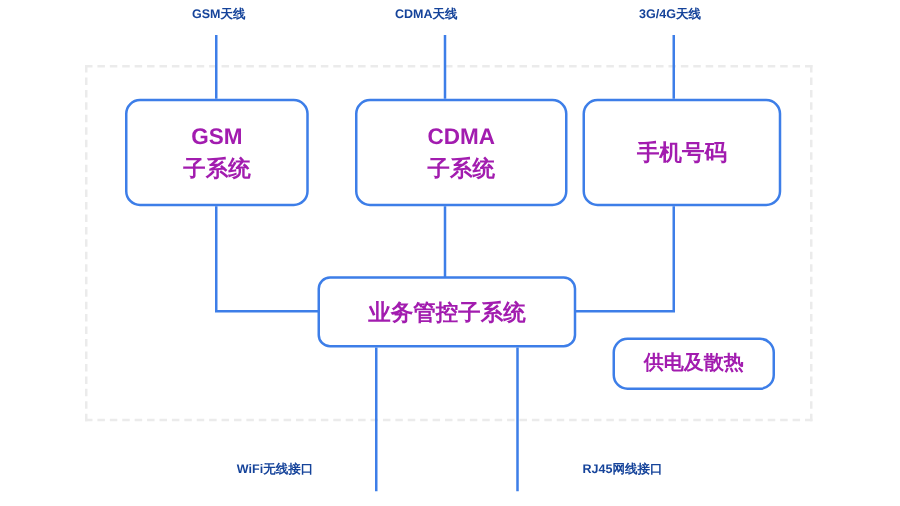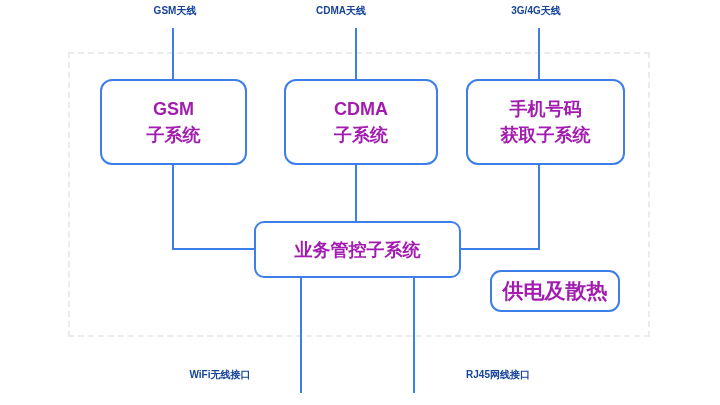--- a/index.html
+++ b/index.html
@@ -42,23 +42,22 @@
   .box-row1 { top: 79px; height: 86px; }
   .label {
     position: absolute;
     color: #15439a;
     font-weight: 600;
     font-size: 10px;
     white-space: nowrap;
     transform: translateX(-50%);
   }
   .small-box {
-    font-size: 21px;
+    font-size: 16px;
     line-height: 20px;
-    border-radius: 11px;
   }
 </style>
 </head>
 <body>
 
 <div id="stage">
 
   <div class="boundary"></div>
 
   <div class="label" style="left:175px; top:4px;">GSM天线</div>
@@ -75,27 +74,26 @@
   <div class="vline" style="left:538px; top:165px; height:84px;"></div>
   <div class="hline" style="left:460px; top:248px; width:80px;"></div>
 
   <div class="vline" style="left:300px; top:278px; height:115px;"></div>
   <div class="vline" style="left:413px; top:278px; height:115px;"></div>
 
   <div class="box box-row1" style="left:100px; width:147px;">
     <span>GSM</span>
     <span>子系统</span>
   </div>
-  <div class="box box-row1" style="left:284px; width:154px;">
+  <div class="box box-row1" style="left:284px; width:170px;">
     <span>CDMA</span>
     <span>子系统</span>
   </div>
   <div class="box box-row1" style="left:466px; width:159px;">
     <span>手机号码</span>
-    <span>获取子系统</span>
   </div>
 
   <div class="box" style="left:254px; top:221px; width:207px; height:57px;border-radius:10px;">
     <span>业务管控子系统</span>
   </div>
 
   <div class="box small-box" style="left:490px; top:270px; width:130px; height:42px;">
     <span>供电及散热</span>
   </div>
 

